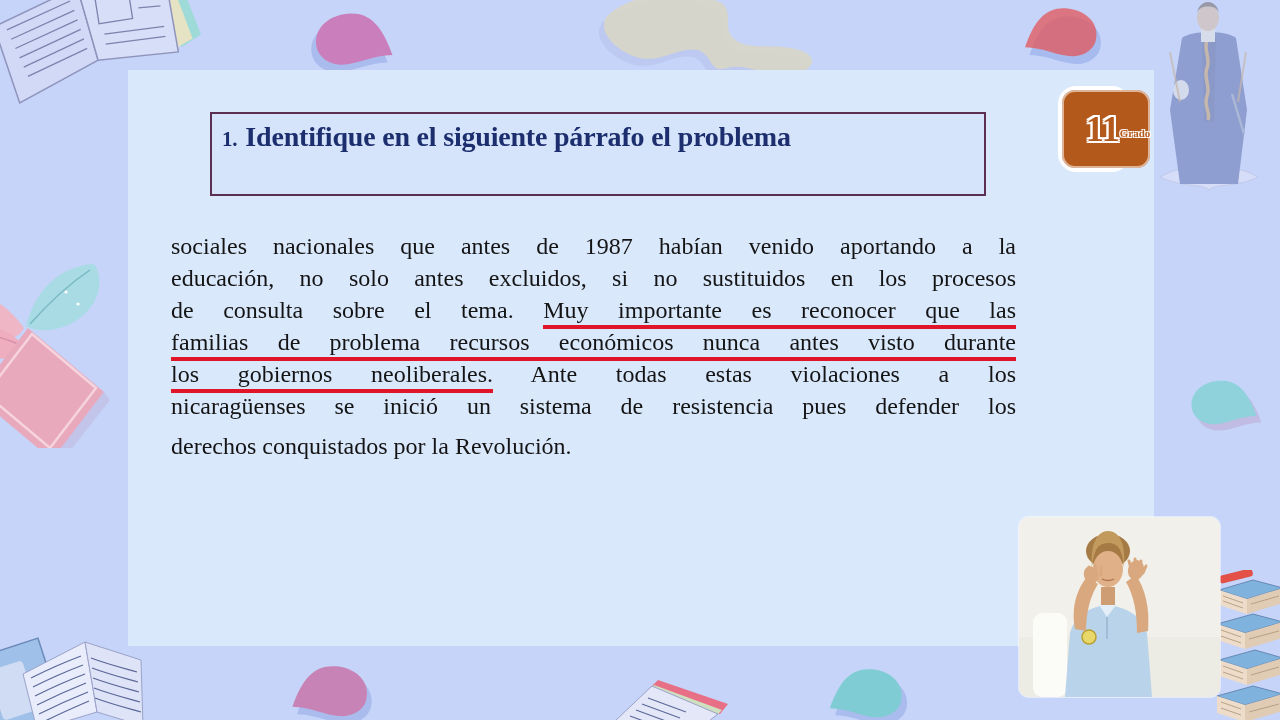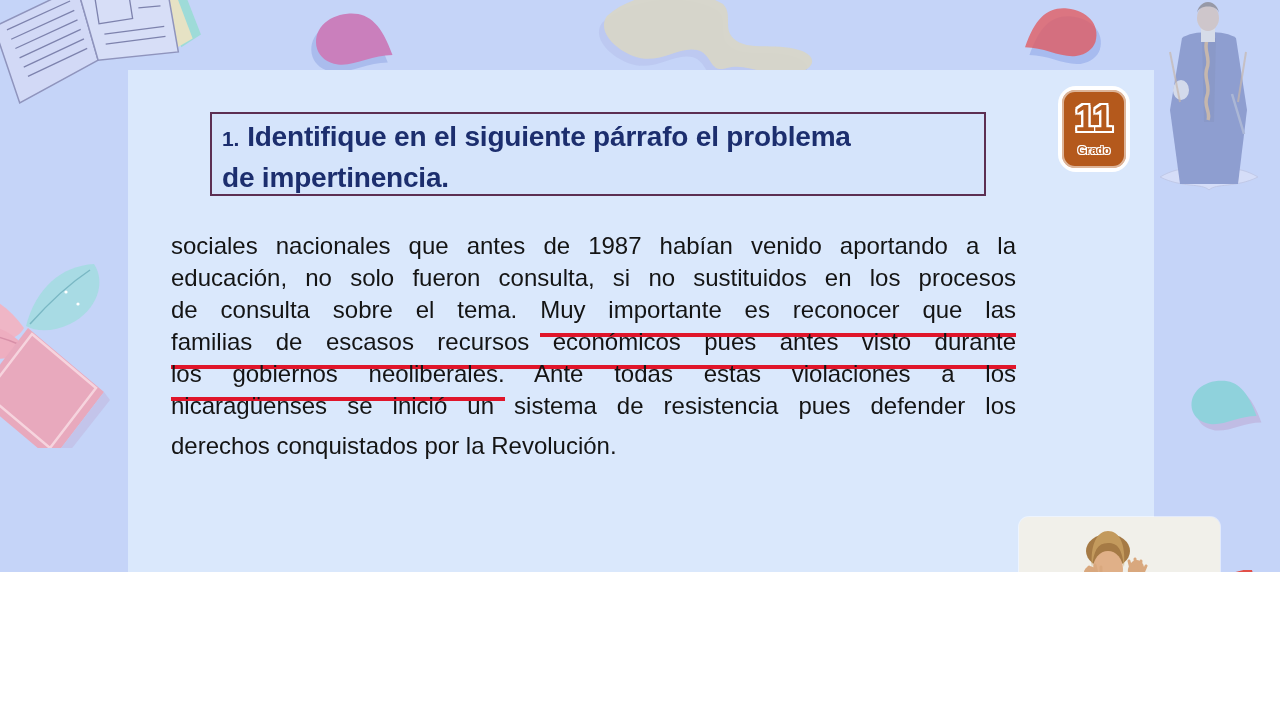--- a/index.html
+++ b/index.html
@@ -1,46 +1,46 @@
 <!DOCTYPE html>
 <html style="--background: #c5d4f8; --panel: #dae8fc; --title_text: #1c2e6e; --title_box_border: #5c2f52; --body_text: #141414; --underline: #e0152a; --badge: #b4591c;"><head>
 <meta charset="utf-8">
 <style>
   html,body{margin:0;padding:0;}
-  .page{position:relative;width:1280px;height:572px;overflow:hidden;
+  .page{position:relative;width:1280px;height:720px;overflow:hidden;
         background:var(--background,#c5d4f8);
-        font-family:Liberation Sans, sans-serif;}
+        font-family:Liberation Serif, serif;}
   .decor{position:absolute;pointer-events:none;}
 
   
   .panel{position:absolute;left:128px;top:70px;width:1026px;height:576px;
          background:var(--panel,#dae8fc);z-index:2;}
 
   
   .title-box{position:absolute;left:210px;top:112px;width:776px;height:84px;
              border:2px solid var(--title_box_border,#5c2f52);
              background:#d5e4fb;z-index:3;box-sizing:border-box;
              padding:3px 8px 0 10px;}
   .title-line{font-weight:bold;color:var(--title_text,#1c2e6e);
               font-size:28px;line-height:39px;letter-spacing:-0.2px;white-space:nowrap;}
   .tnum{font-size:21px;margin-right:8px;}
 
   
   .paragraph{position:absolute;left:171px;top:230px;width:845px;z-index:3;
              font-size:24px;color:var(--body_text,#141414);}
   .pline{height:32px;line-height:32px;text-align:justify;text-align-last:justify;white-space:nowrap;}
   .pline.last{text-align-last:left;margin-top:8px;}
-  .useg{border-bottom:4px solid var(--underline,#e0152a);padding-bottom:10px;}
+  .useg{border-bottom:4px solid var(--underline,#e0152a);padding-bottom:2px;}
 
   
   .badge{position:absolute;left:1058px;top:86px;width:72px;height:86px;z-index:4;
          background:#ffffff;border-radius:18px;padding:4px;box-sizing:border-box;}
   .badge-inner{width:100%;height:100%;background:var(--badge,#b4591c);
                border-radius:13px;box-shadow:inset 0 0 0 2px rgba(255,255,255,.55);
-               display:flex;flex-direction:column;align-items:center;justify-content:center;}
+               display:flex;flex-direction:row;align-items:center;justify-content:center;padding-left:24px;}
   .badge-num{font-size:36px;font-weight:bold;line-height:34px;color:var(--badge,#b4591c);
              text-shadow:-2px -2px 0 #fff,2px -2px 0 #fff,-2px 2px 0 #fff,2px 2px 0 #fff,
                           0 -2px 0 #fff,0 2px 0 #fff,-2px 0 0 #fff,2px 0 0 #fff;}
   .badge-label{font-size:11px;font-weight:bold;margin-top:8px;color:var(--badge,#b4591c);
              text-shadow:-1px -1px 0 #fff,1px -1px 0 #fff,-1px 1px 0 #fff,1px 1px 0 #fff;}
 
   
   .video{position:absolute;left:1019px;top:517px;width:201px;height:180px;z-index:4;
          background:#f1f0ea;border-radius:10px;overflow:hidden;
          box-shadow:0 0 0 1px rgba(255,255,255,.5);}
@@ -218,28 +218,27 @@
       </g>
     </g>
   </svg>
 
   <div class="panel"></div>
 
   <div class="title-box">
     <div class="title-line">
       <span class="tnum">1.</span><span>Identifique en el siguiente párrafo el problema</span>
     </div>
-    <div class="title-line">de impertinencia.</div>
   </div>
 
   <div class="paragraph" id="paragraph">
       <div class="pline"><span>sociales nacionales que antes de 1987 habían venido aportando a la</span></div>
-      <div class="pline"><span>educación, no solo fueron consulta, si no sustituidos en los procesos</span></div>
+      <div class="pline"><span>educación, no solo antes excluidos, si no sustituidos en los procesos</span></div>
       <div class="pline"><span>de consulta sobre el tema. </span><span class="useg">Muy importante es reconocer que las</span></div>
-      <div class="pline"><span class="useg">familias de escasos recursos económicos pues antes visto durante</span></div>
+      <div class="pline"><span class="useg">familias de problema recursos económicos nunca antes visto durante</span></div>
       <div class="pline"><span class="useg">los gobiernos neoliberales.</span><span> Ante todas estas violaciones a los</span></div>
       <div class="pline"><span>nicaragüenses se inició un sistema de resistencia pues defender los</span></div>
       <div class="pline last"><span>derechos conquistados por la Revolución.</span></div>
     </div>
 
   <div class="badge">
     <div class="badge-inner">
       <div class="badge-num">11</div>
       <div class="badge-label">Grado</div>
     </div>

